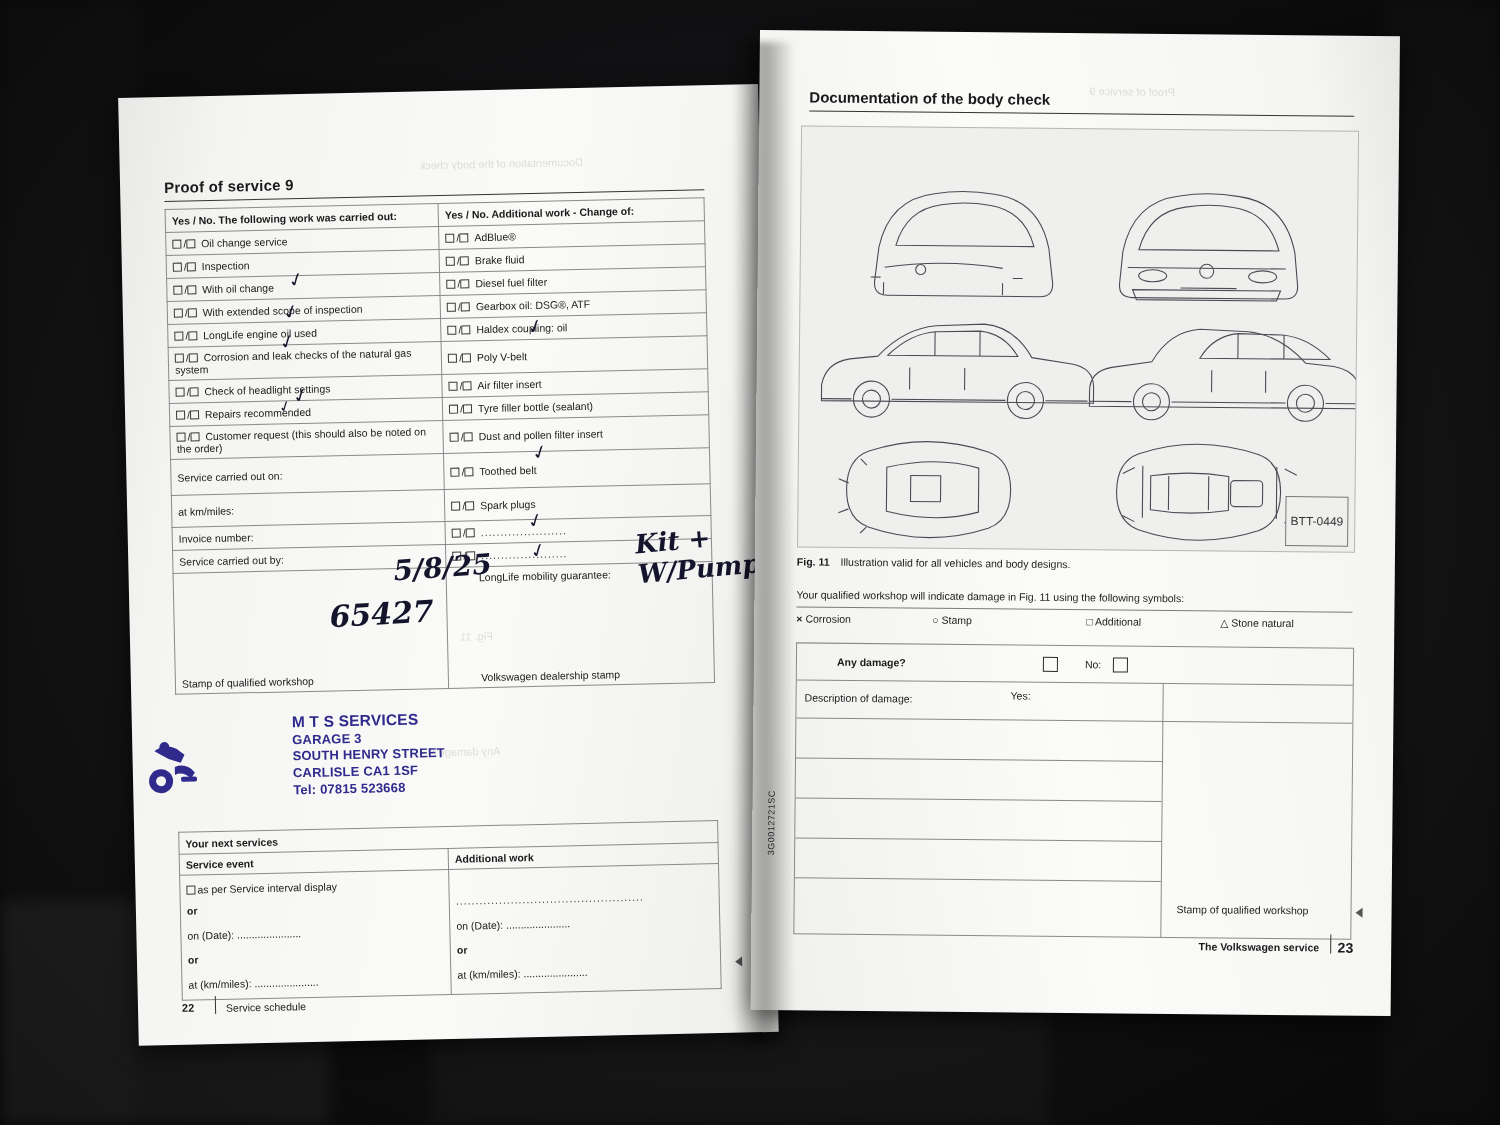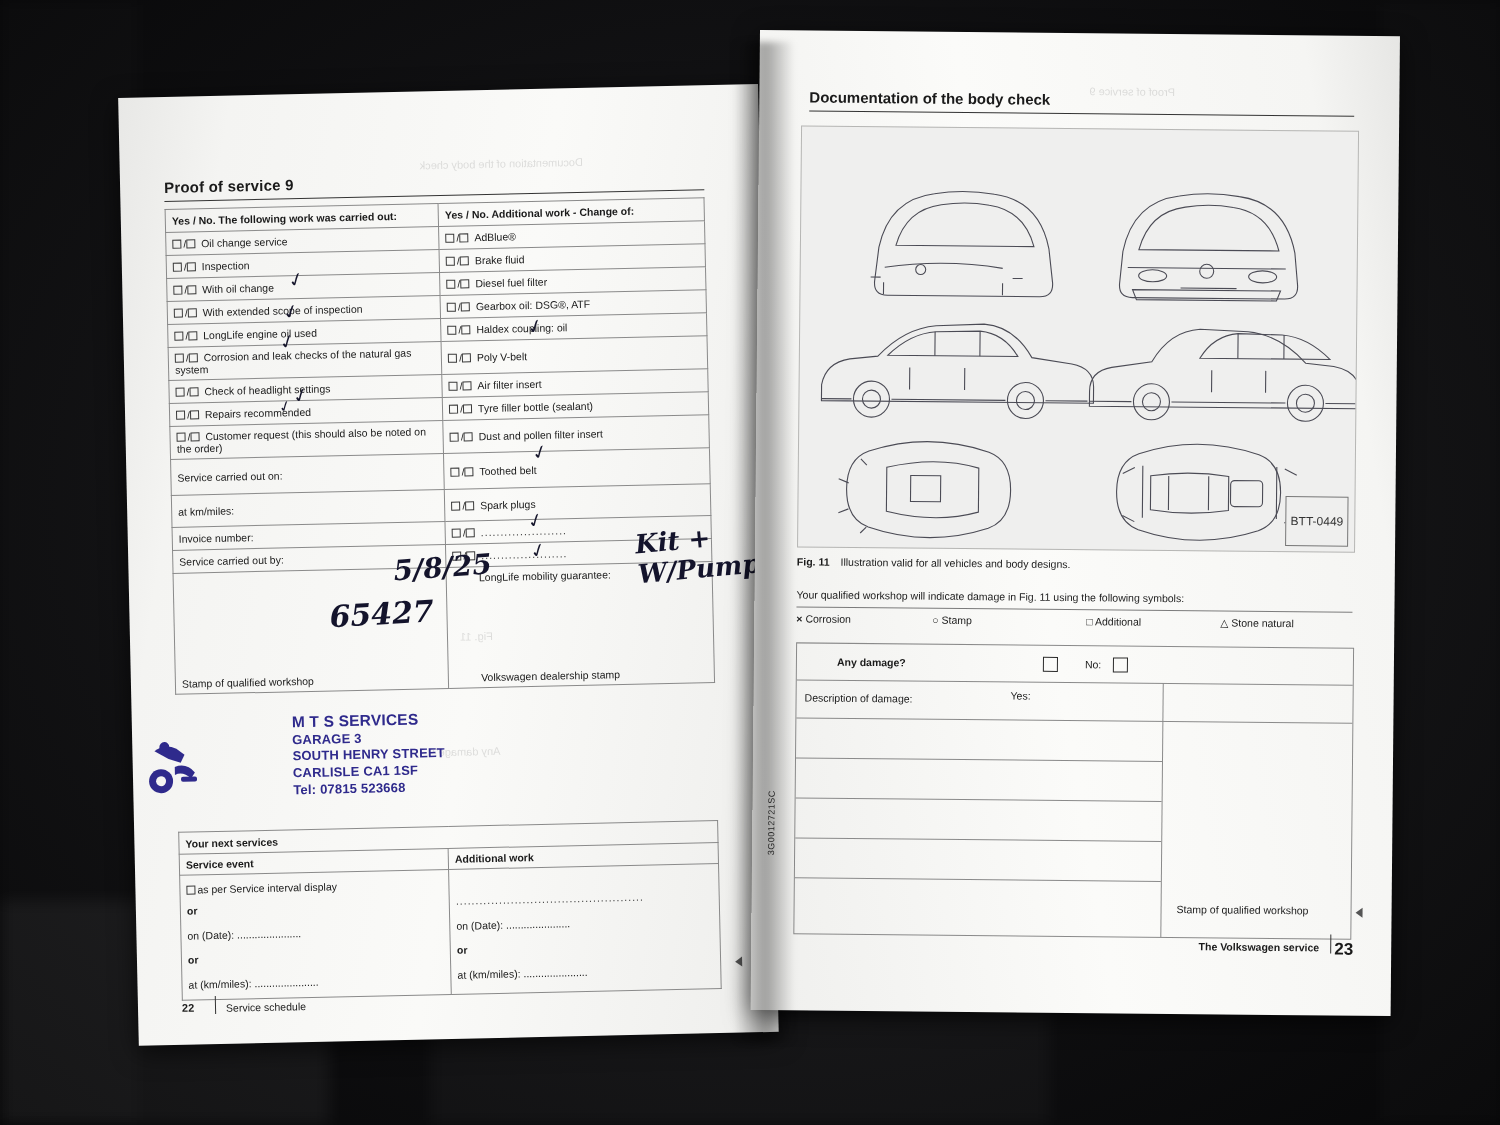--- a/index.html
+++ b/index.html
@@ -329,21 +329,21 @@
     position: absolute;
     right: 72px;
     top: 906px;
     font-size: 10.5px;
     font-weight: bold;
   }
   .pagenum-r {
     position: absolute;
     right: 38px;
     top: 904px;
-    font-size: 17px;
+    font-size: 14px;
     font-weight: bold;
   }
   .footrule-r {
     position: absolute;
     right: 60px;
     top: 899px;
     width: 1px;
     height: 19px;
     background: #333;
   }

